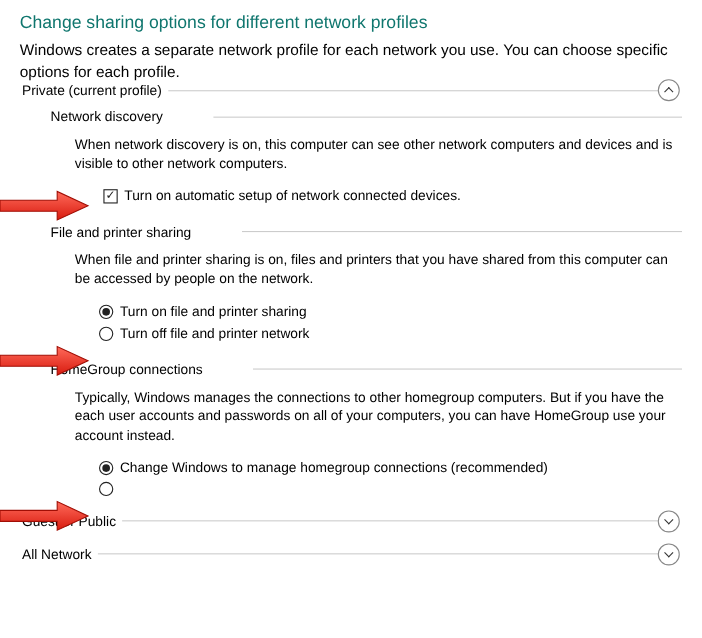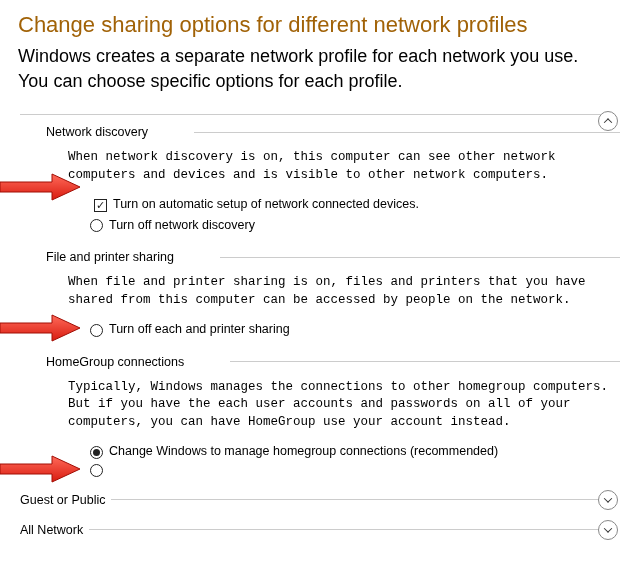--- a/index.html
+++ b/index.html
@@ -7,28 +7,27 @@
     margin: 0;
     padding: 12px 18px 18px 18px;
     font-family: "Segoe UI", Tahoma, sans-serif;
     font-size: 12.5px;
     color: #000;
     background: #fff;
     width: 638px;
     position: relative;
   }
   .title {
-    color: #a16207;
-    font-size: 22px;
+    color: #0f766e;
+    font-size: 16px;
     font-weight: 400;
     margin-bottom: 6px;
   }
   .subtitle {
-    font-size: 18px;
-    margin-bottom: 20px;
+    font-size: 14px;
     line-height: 1.4;
     max-width: 590px;
   }
   .profile-header {
     display: flex;
     align-items: center;
     position: relative;
     margin-bottom: 10px;
     padding-left: 2px;
   }
@@ -79,21 +78,20 @@
   }
   .section-header .rule {
     flex: 1;
     border-bottom: 1px solid #ccc;
   }
   .section-desc {
     margin-left: 22px;
     margin-right: 8px;
     margin-bottom: 12px;
     line-height: 1.4;
-    font-family: Liberation Mono, monospace;
   }
   .options {
     margin-left: 44px;
   }
   .opt {
     display: flex;
     align-items: center;
     margin-bottom: 3px;
     line-height: 1.4;
   }
@@ -142,54 +140,55 @@
   }
   .arrow svg { display:block; }
 </style>
 </head>
 <body>
 
 <div class="title">Change sharing options for different network profiles</div>
 <div class="subtitle">Windows creates a separate network profile for each network you use. You can choose specific options for each profile.</div>
 
 <div class="profile-header">
+  <span class="label">Private (current profile)</span>
   <span class="rule"></span>
   <span class="chev-btn">
     <span class="chev up"></span>
   </span>
 </div>
 
 <div class="section">
   <div class="section-header">
     <span class="label">Network discovery</span>
     <span class="rule"></span>
   </div>
   <div class="section-desc">When network discovery is on, this computer can see other network computers and devices and is visible to other network computers.</div>
   <div class="options">
     <div class="opt subopt">
       <span class="check checked"></span>
       <span>Turn on automatic setup of network connected devices.</span>
     </div>
-    <div class="opt">
-      <span class="radio"></span>
-      <span>Turn off network discovery</span>
-    </div>
   </div>
 </div>
 
 <div class="section">
   <div class="section-header">
     <span class="label">File and printer sharing</span>
     <span class="rule"></span>
   </div>
   <div class="section-desc">When file and printer sharing is on, files and printers that you have shared from this computer can be accessed by people on the network.</div>
   <div class="options">
     <div class="opt">
+      <span class="radio checked"></span>
+      <span>Turn on file and printer sharing</span>
+    </div>
+    <div class="opt">
       <span class="radio"></span>
-      <span>Turn off each and printer sharing</span>
+      <span>Turn off file and printer network</span>
     </div>
   </div>
 </div>
 
 <div class="section">
   <div class="section-header">
     <span class="label">HomeGroup connections</span>
     <span class="rule"></span>
   </div>
   <div class="section-desc">Typically, Windows manages the connections to other homegroup computers. But if you have the each user accounts and passwords on all of your computers, you can have HomeGroup use your account instead.</div>

